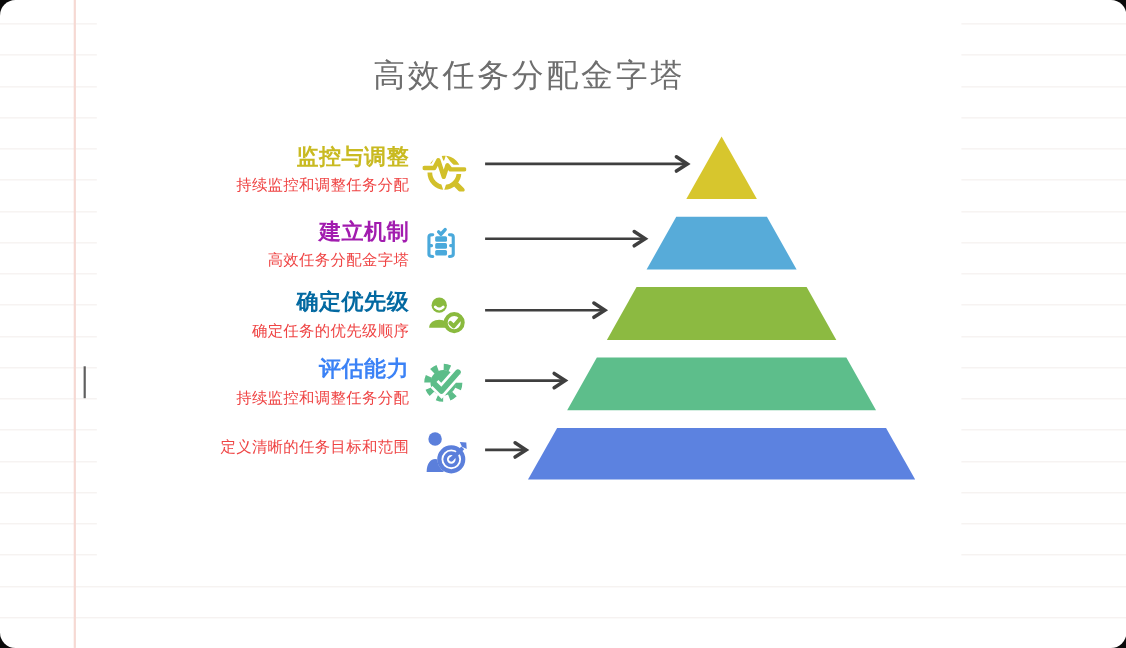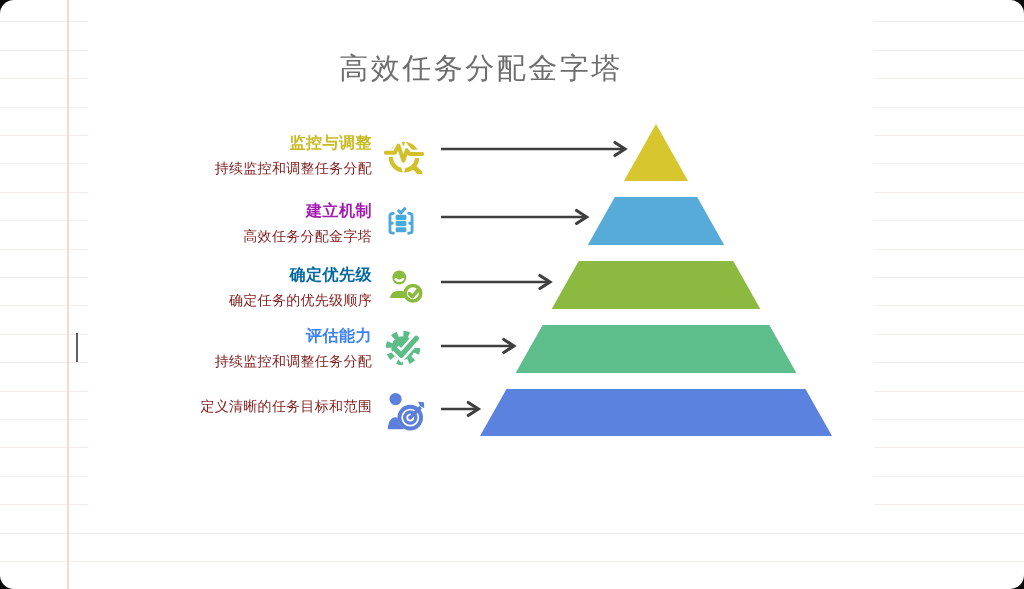--- a/index.html
+++ b/index.html
@@ -10,22 +10,22 @@
   .ruled { position:absolute; inset:0;
            background-image:repeating-linear-gradient(to bottom,
              transparent 0px, transparent 27.4px, #f2edeb 27.4px, #f2edeb 28.4px);
            background-position:0 -6px; }
   .margin-line { position:absolute; left:67px; top:0; bottom:0; width:1.5px; background:#f6d9d3; }
   .canvas { position:absolute; left:88px; top:0; width:786px; height:524px; background:#ffffff; }
   .title { position:absolute; left:88px; top:49px; width:786px; margin:0;
            text-align:center; font-size:29px; font-weight:500; letter-spacing:2.5px; color:#6e6e6e; }
   #diagram-svg { position:absolute; left:0; top:0; }
   .row { position:absolute; right:652px; text-align:right; white-space:nowrap; }
-  .row-label { font-size:16px; font-weight:700; line-height:20px; letter-spacing:0.5px; }
-  .row-desc { font-size:14px; color:#7f1d1d; line-height:18px; margin-top:6px; letter-spacing:0.3px; }
+  .row-label { font-size:20px; font-weight:700; line-height:20px; letter-spacing:0.5px; }
+  .row-desc { font-size:14px; color:#ef4444; line-height:18px; margin-top:6px; letter-spacing:0.3px; }
   .icon-box { position:absolute; left:384px; width:44px; }
   .icon-box svg { display:block; }
   .cursor { position:absolute; left:76px; top:333px; width:2px; height:29px; background:#5f5f5f; }
 </style>
 </head>
 <body>
 
 <div class="stage">
   <div class="ruled"></div>
   <div class="margin-line"></div>

